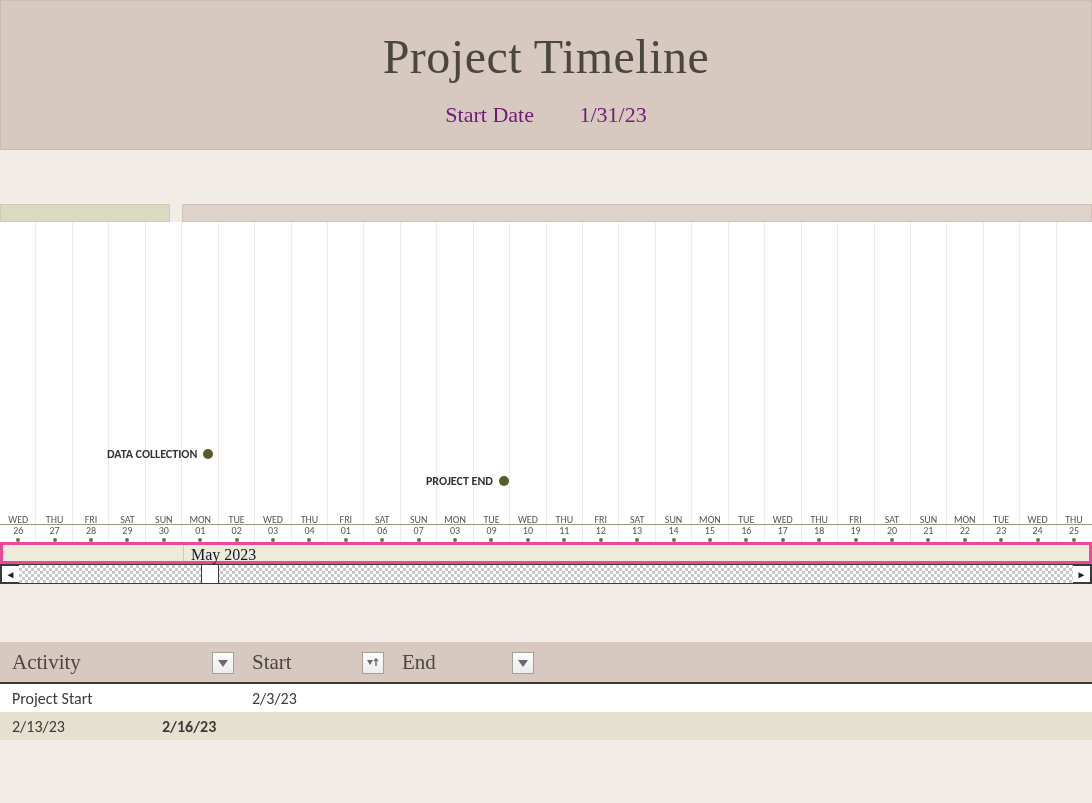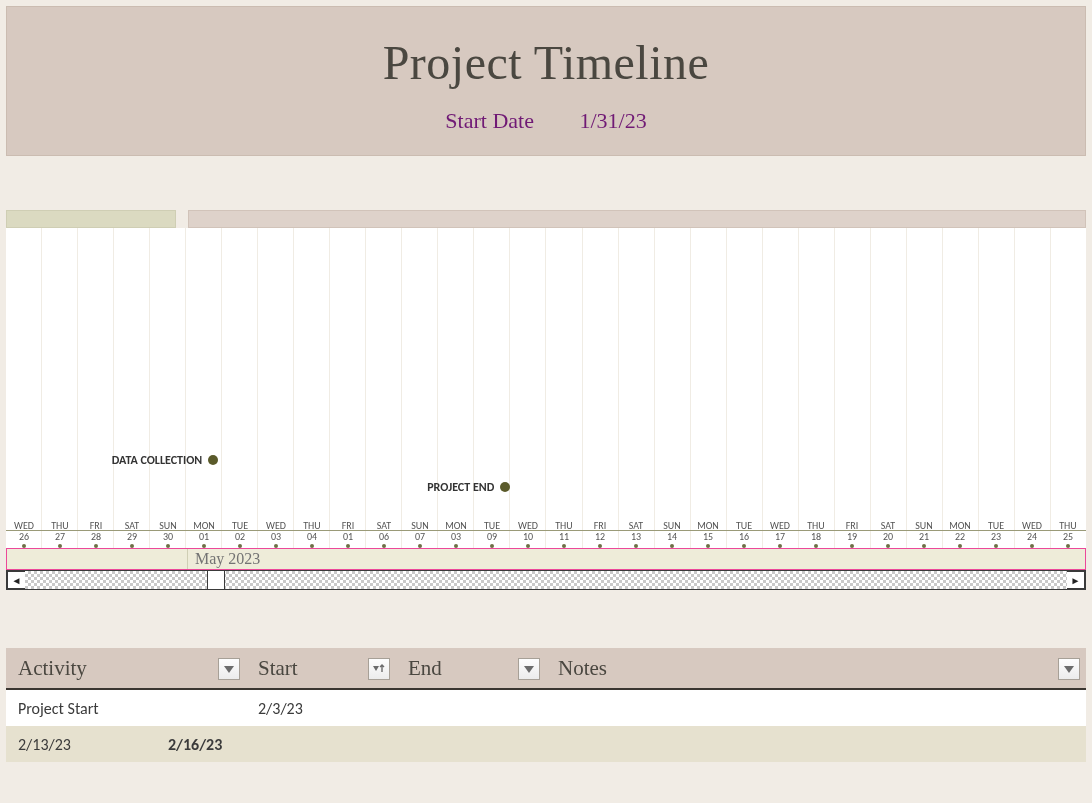--- a/index.html
+++ b/index.html
@@ -3,21 +3,21 @@
 <meta charset="utf-8">
 <style>
   * { box-sizing: border-box; margin: 0; padding: 0; }
   html, body {
     width: 1092px;
     height: 803px;
     background: #f1ece5;
     font-family: Georgia, "Times New Roman", serif;
     overflow: hidden;
   }
-  .root { padding: 6px; }
+  .root { }
 
   
   .header-band {
     background: #d7c9c0;
     border: 1px solid #cbbcb1;
     height: 150px;
     position: relative;
     text-align: center;
   }
   .title {
@@ -124,25 +124,25 @@
     width: 4px; height: 4px;
     margin-left: -2px;
     background: #6e6e46;
     border-radius: 50%;
   }
 
   
   .month-band {
     height: 22px;
     background: #eeecd9;
-    border: 1px solid #ec4899;
+    border: 3px solid #ec4899;
     position: relative;
     font-family: Georgia, serif;
     font-size: 16px;
-    color: #737373;
+    color: #0f172a;
   }
   .month-band .mlabel {
     position: absolute;
     left: 188px;
     top: 1px;
   }
   .month-band .divider {
     position: absolute;
     left: 180px;
     top: 0; bottom: 0;
@@ -211,21 +211,21 @@
   }
   .th .fbtn svg { display:block; }
 
   .c-activity { width: 240px; }
   .c-start    { width: 150px; }
   .c-end      { width: 150px; }
   .c-notes    { flex: 1; }
 
   .trow {
     display: flex;
-    height: 36px;
+    height: 28px;
     align-items: center;
     font-family: Calibri, Arial, sans-serif;
     font-size: 16px;
     color: #3b3b3b;
   }
   .trow.even { background: #ffffff; }
   .trow.odd  { background: #e6e1cf; }
   .td { padding: 0 12px; }
   .td.c-activity { width: 240px; }
   .td.c-start    { width: 150px; }
@@ -459,28 +459,20 @@
         </div>
       </div>
       <div class="th c-end">
         <span>End</span>
         <div class="fbtn">
           <svg width="12" height="10" viewBox="0 0 12 10">
               <polygon points="1,2 11,2 6,9" fill="#6b6b6b"></polygon>
             </svg>
         </div>
       </div>
-      <div class="th c-notes">
-        <span>Notes</span>
-        <div class="fbtn">
-          <svg width="12" height="10" viewBox="0 0 12 10">
-              <polygon points="1,2 11,2 6,9" fill="#6b6b6b"></polygon>
-            </svg>
-        </div>
-      </div>
     </div>
     <div id="tbody">
         <div class="trow even">
           <div class="td c-activity">Project Start</div>
           <div class="td c-start">2/3/23</div>
           <div class="td c-end"></div>
           <div class="td c-notes"></div>
         </div>
         <div class="trow odd">
           <div class="td c-start">2/13/23</div>

